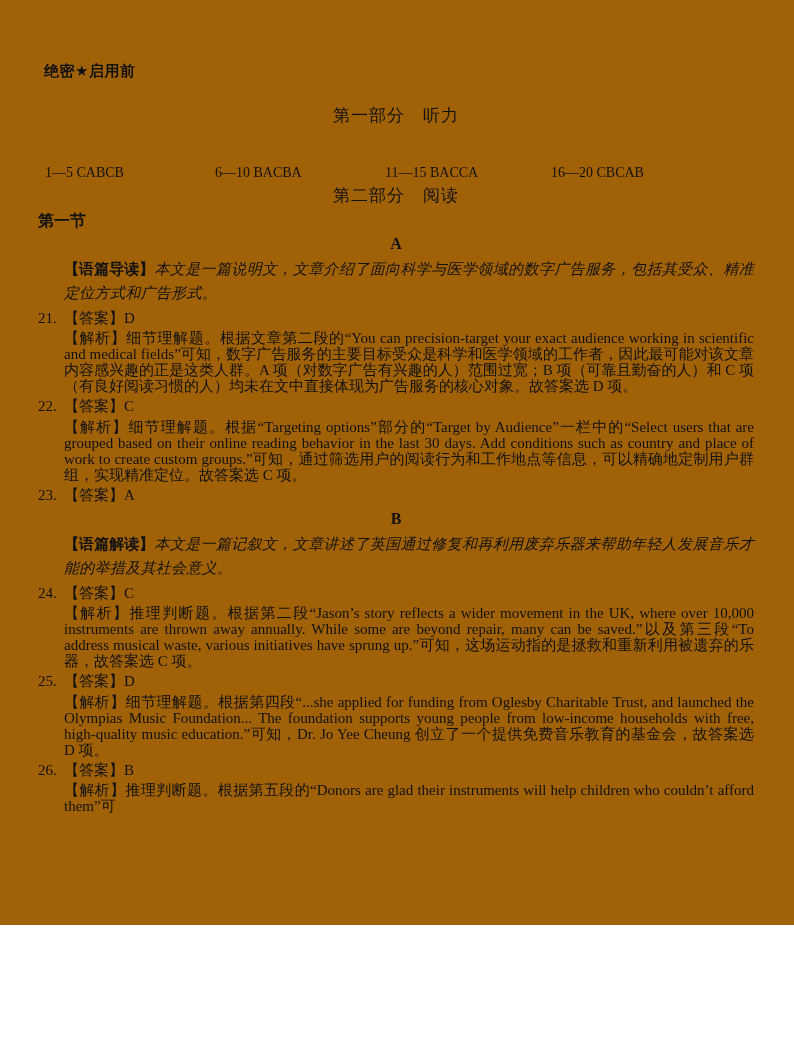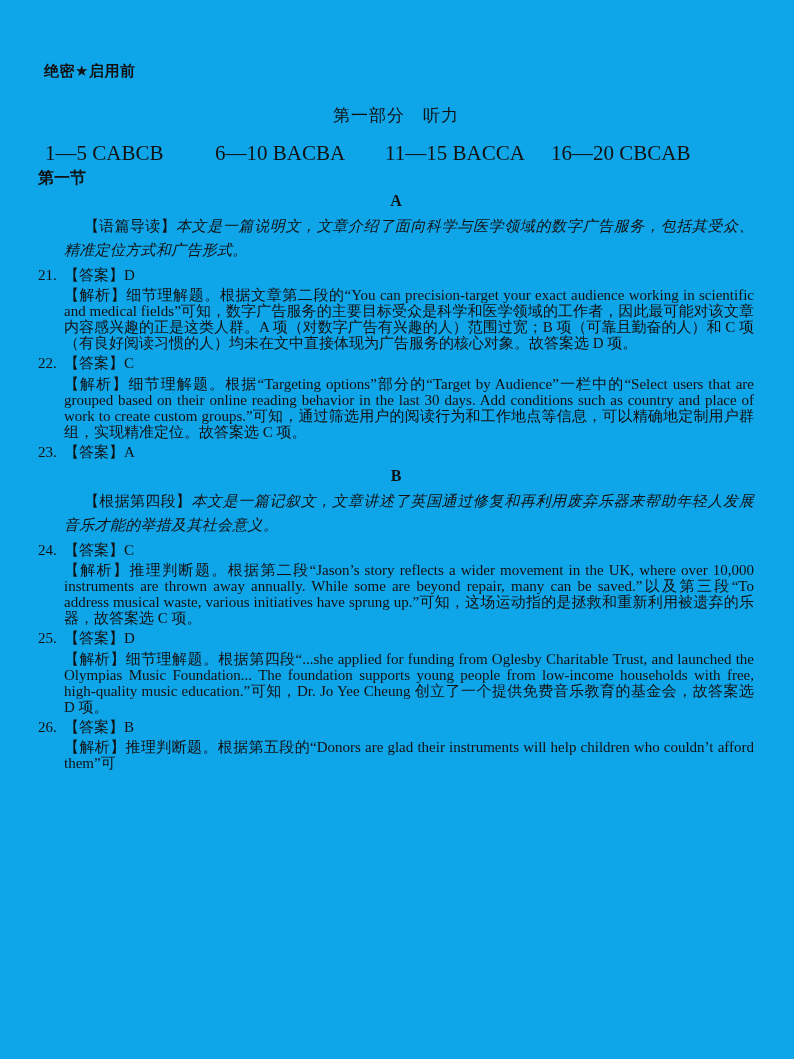--- a/index.html
+++ b/index.html
@@ -1,68 +1,67 @@
 <!DOCTYPE html>
 <html lang="zh"><head>
 <meta charset="utf-8">
 <style>
   html, body { margin:0; padding:0; background:#ffffff; }
   .page {
     position:relative;
-    width:794px; height:1059px;
+    width:794px; height:925px;
     box-sizing:border-box;
     padding:62px 40px 18px 38px;
     font-family:"Liberation Serif","DejaVu Serif",serif;
     color:#111111;
     overflow:hidden;
-    background:#0ea5e9;
+    background:#a16207;
   }
   .secret {
     font-family:"Liberation Sans","DejaVu Sans",sans-serif;
     font-weight:700; font-size:15px; line-height:18px;
     margin-left:6px; letter-spacing:.5px;
   }
   .doc-title {
     margin:4px 0 0; text-align:center;
     font-size:29px; line-height:40px; font-weight:700;
     letter-spacing:3px;
   }
   .part-heading {
     margin:24px 0 0; text-align:center;
     font-family:"Liberation Sans","DejaVu Sans",sans-serif;
     font-size:17px; line-height:24px; font-weight:400;
     letter-spacing:1px;
   }
   .part-heading.part2 { margin-top:0; }
   .answers-row {
-    margin-top:14px; font-size:21px; line-height:23px;
+    margin-top:33px; font-size:14px; line-height:23px;
     white-space:nowrap;
   }
   .ans-group { display:inline-block; }
   .ans-group.g1 { width:170px; margin-left:7px; }
   .ans-group.g2 { width:170px; }
   .ans-group.g3 { width:166px; }
   .section-label {
     margin-top:1px;
     font-family:"Liberation Sans","DejaVu Sans",sans-serif;
     font-weight:700; font-size:16px; line-height:23px;
   }
   .passage-label {
     text-align:center; font-weight:700;
     font-size:16px; line-height:24.5px;
   }
   .intro {
     padding-left:26px; text-align:justify;
     font-size:15px; line-height:24.5px;
   }
   .intro-label {
-    font-weight:400; font-style:normal;
+    font-weight:700; font-style:normal;
     font-family:"Liberation Sans","DejaVu Sans",sans-serif;
     font-size:15px;
-    margin-left:20px;
   }
   .intro-text { font-style:italic; letter-spacing:.3px; }
   .question { position:relative; padding-left:26px; font-size:15px; }
   .qnum { position:absolute; left:0; top:0; line-height:24.5px; }
   .answer-line { line-height:24.5px; }
   .analysis { margin:0; text-align:justify; line-height:16px; }
   .footer {
     position:absolute; left:0; right:0; top:999px;
     text-align:center; font-size:14.5px; line-height:20px;
     color:#222222;
@@ -75,20 +74,21 @@
 
   <div class="secret">绝密★启用前</div>
 
 
   <h2 class="part-heading">第一部分　听力</h2>
 
   <div class="answers-row">
     <span class="ans-group g1">1—5 CABCB</span><span class="ans-group g2">6—10 BACBA</span><span class="ans-group g3">11—15 BACCA</span><span class="ans-group g4">16—20 CBCAB</span>
   </div>
 
+  <h2 class="part-heading part2">第二部分　阅读</h2>
 
   <div class="section-label">第一节</div>
 
   <div class="passage-label">A</div>
 
   <div class="intro">
     <span class="intro-label">【语篇导读】</span><span class="intro-text">本文是一篇说明文，文章介绍了面向科学与医学领域的数字广告服务，包括其受众、精准定位方式和广告形式。</span>
   </div>
 
   <div class="question">
@@ -114,21 +114,21 @@
   <div class="question">
     <span class="qnum">23.</span>
     <div class="answer-line">
       <span>【答案】</span><span>A</span>
     </div>
   </div>
 
   <div class="passage-label">B</div>
 
   <div class="intro">
-    <span class="intro-label">【根据第四段】</span><span class="intro-text">本文是一篇记叙文，文章讲述了英国通过修复和再利用废弃乐器来帮助年轻人发展音乐才能的举措及其社会意义。</span>
+    <span class="intro-label">【语篇解读】</span><span class="intro-text">本文是一篇记叙文，文章讲述了英国通过修复和再利用废弃乐器来帮助年轻人发展音乐才能的举措及其社会意义。</span>
   </div>
 
   <div class="question">
     <span class="qnum">24.</span>
     <div class="answer-line">
       <span>【答案】</span><span>C</span>
     </div>
     <p class="analysis">
       <span>【解析】</span><span>推理判断题。根据第二段“Jason’s story reflects a wider movement in the UK, where over 10,000 instruments are thrown away annually. While some are beyond repair, many can be saved.”以及第三段“To address musical waste, various initiatives have sprung up.”可知，这场运动指的是拯救和重新利用被遗弃的乐器，故答案选 C 项。</span>
     </p>

